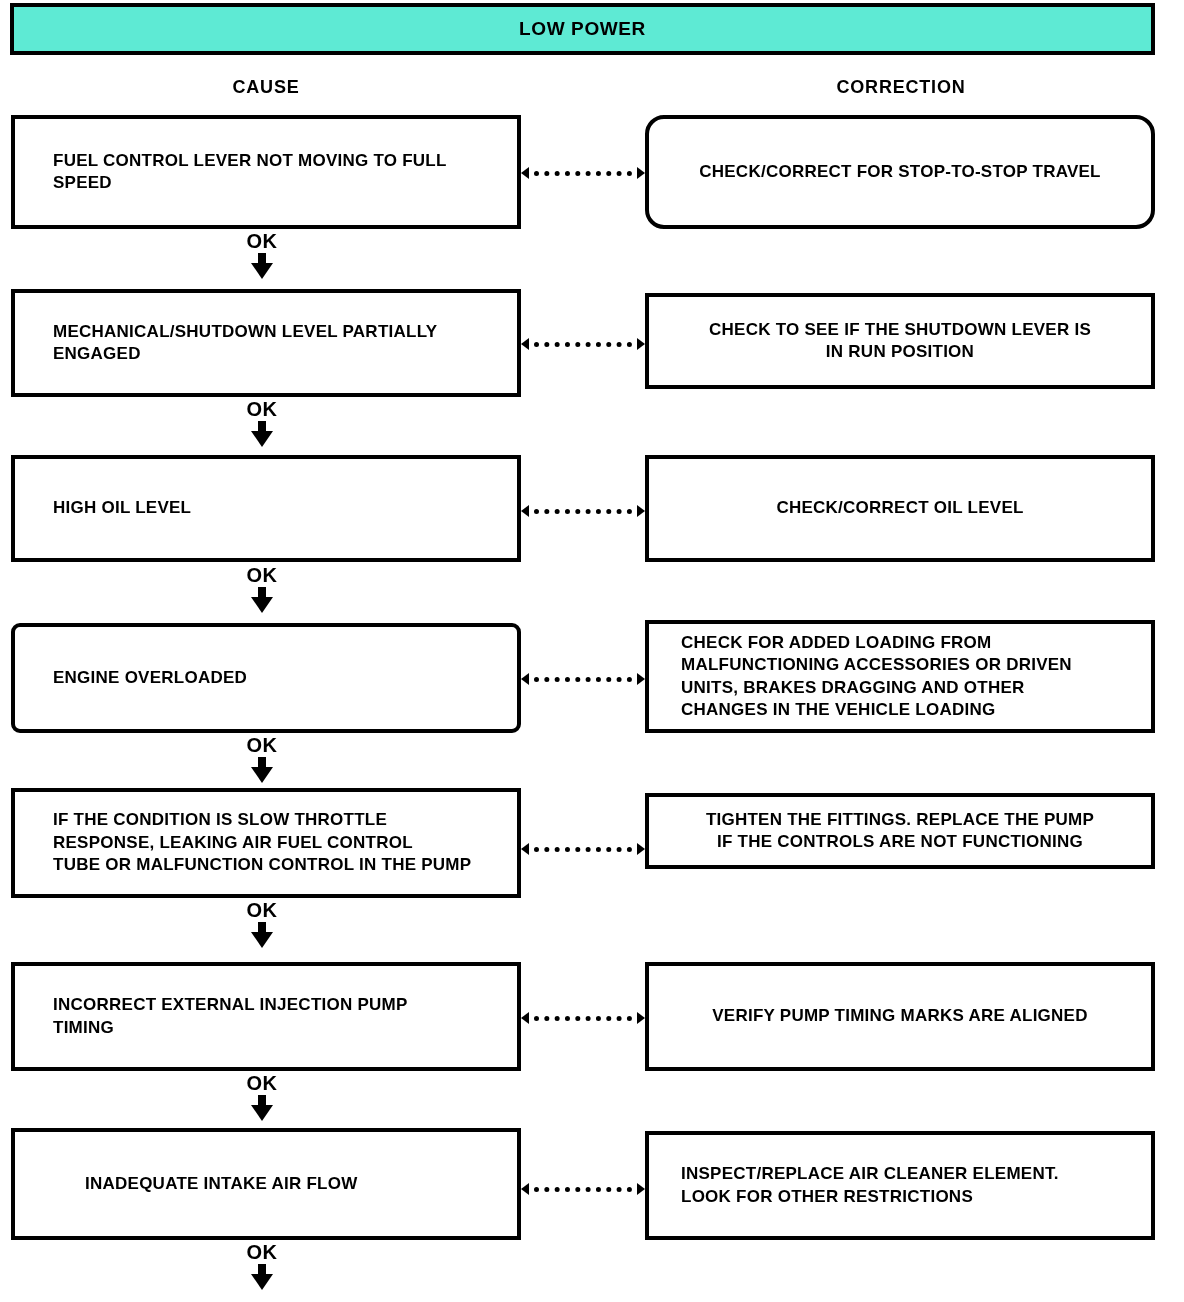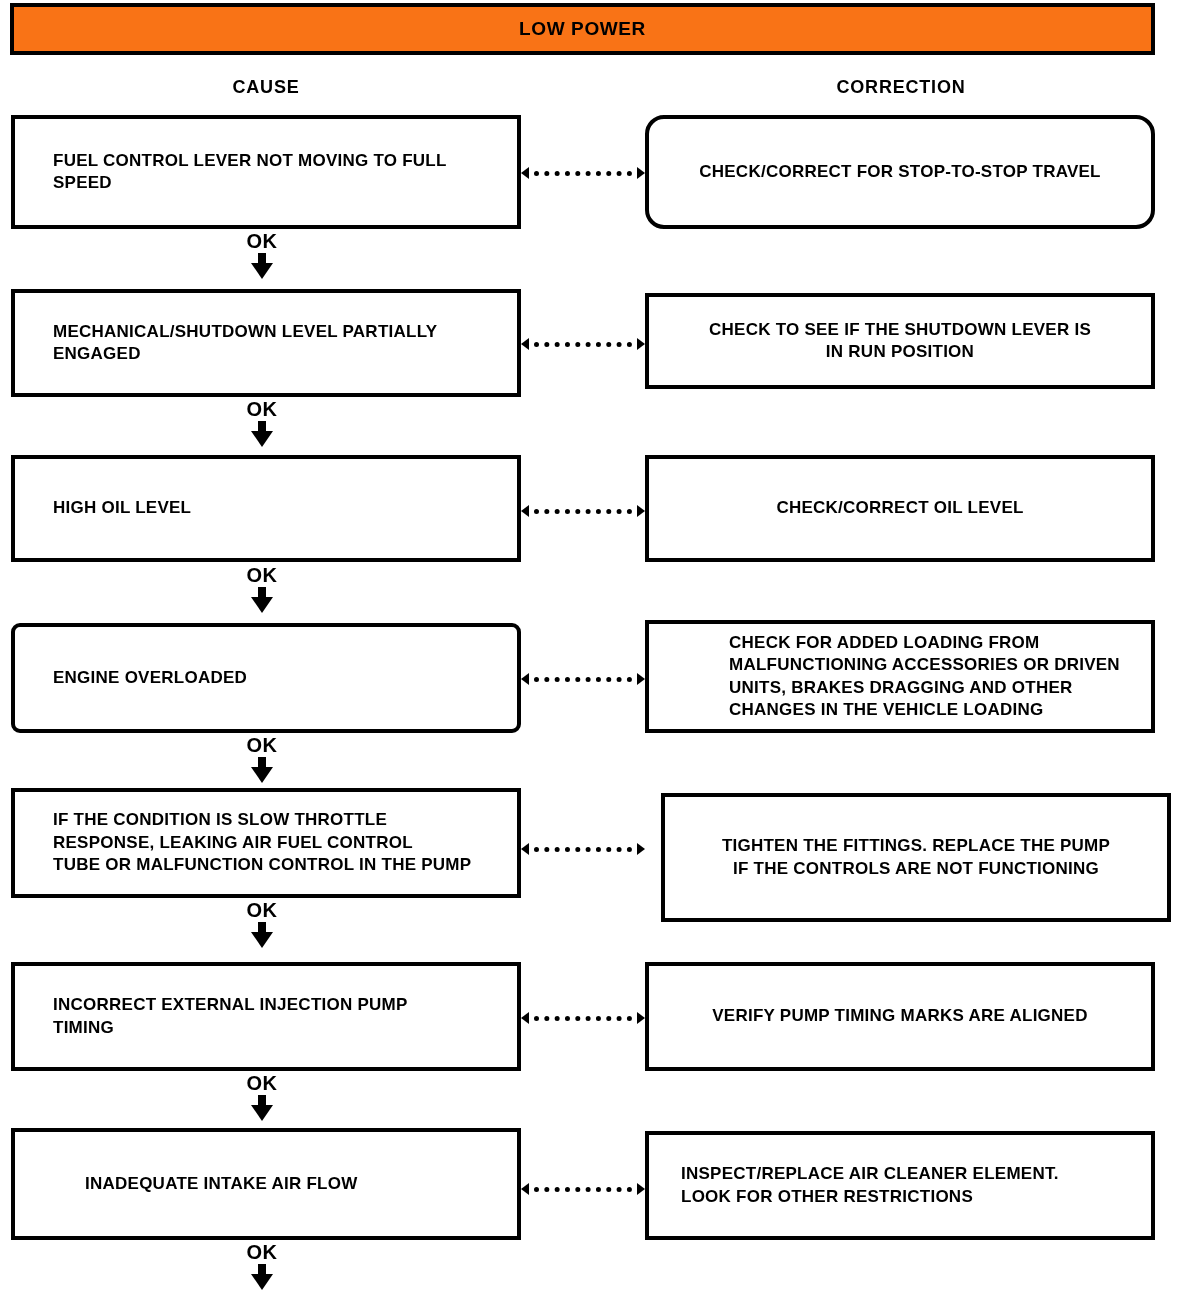--- a/index.html
+++ b/index.html
@@ -22,21 +22,21 @@
 
   
   .title-box {
     position: absolute;
     left: 10px;
     top: 3px;
     width: 1145px;
     height: 52px;
     border: 4px solid #000000;
     box-sizing: border-box;
-    background: #f97316;
+    background: #5eead4;
   }
   .title-text {
     position: absolute;
     left: 0;
     top: 0;
     width: 100%;
     height: 100%;
     display: flex;
     align-items: center;
     justify-content: center;
@@ -229,21 +229,21 @@
   </div>
 
   <div class="fbox left" style="top:623px; height:110px;border-radius:9px;">
     <div class="txt">ENGINE OVERLOADED</div>
   </div>
   <div class="hconn" style="top:673px;">
     <div class="cap-l"></div>
     <div class="dots"></div>
     <div class="cap-r"></div>
   </div>
-  <div class="fbox right leftalign" style="top:620px; height:113px;padding-left:48px;">
+  <div class="fbox right leftalign" style="top:620px; height:113px;">
     <div class="txt">CHECK FOR ADDED LOADING FROM
 MALFUNCTIONING ACCESSORIES OR DRIVEN
 UNITS, BRAKES DRAGGING AND OTHER
 CHANGES IN THE VEHICLE LOADING</div>
   </div>
   <div class="okconn" style="top:735px;">
     <div class="oklabel">OK</div>
     <div class="arrow-down">
       <div class="stem"></div>
       <div class="head"></div>
@@ -253,21 +253,21 @@
   <div class="fbox left" style="top:788px; height:110px;">
     <div class="txt">IF THE CONDITION IS SLOW THROTTLE
 RESPONSE, LEAKING AIR FUEL CONTROL
 TUBE OR MALFUNCTION CONTROL  IN THE PUMP</div>
   </div>
   <div class="hconn" style="top:843px;">
     <div class="cap-l"></div>
     <div class="dots"></div>
     <div class="cap-r"></div>
   </div>
-  <div class="fbox right" style="top:793px; height:129px;margin-left:16px;">
+  <div class="fbox right" style="top:793px; height:76px;">
     <div class="txt">TIGHTEN THE FITTINGS.  REPLACE THE PUMP
 IF THE CONTROLS ARE NOT FUNCTIONING</div>
   </div>
   <div class="okconn" style="top:900px;">
     <div class="oklabel">OK</div>
     <div class="arrow-down">
       <div class="stem"></div>
       <div class="head"></div>
     </div>
   </div>

